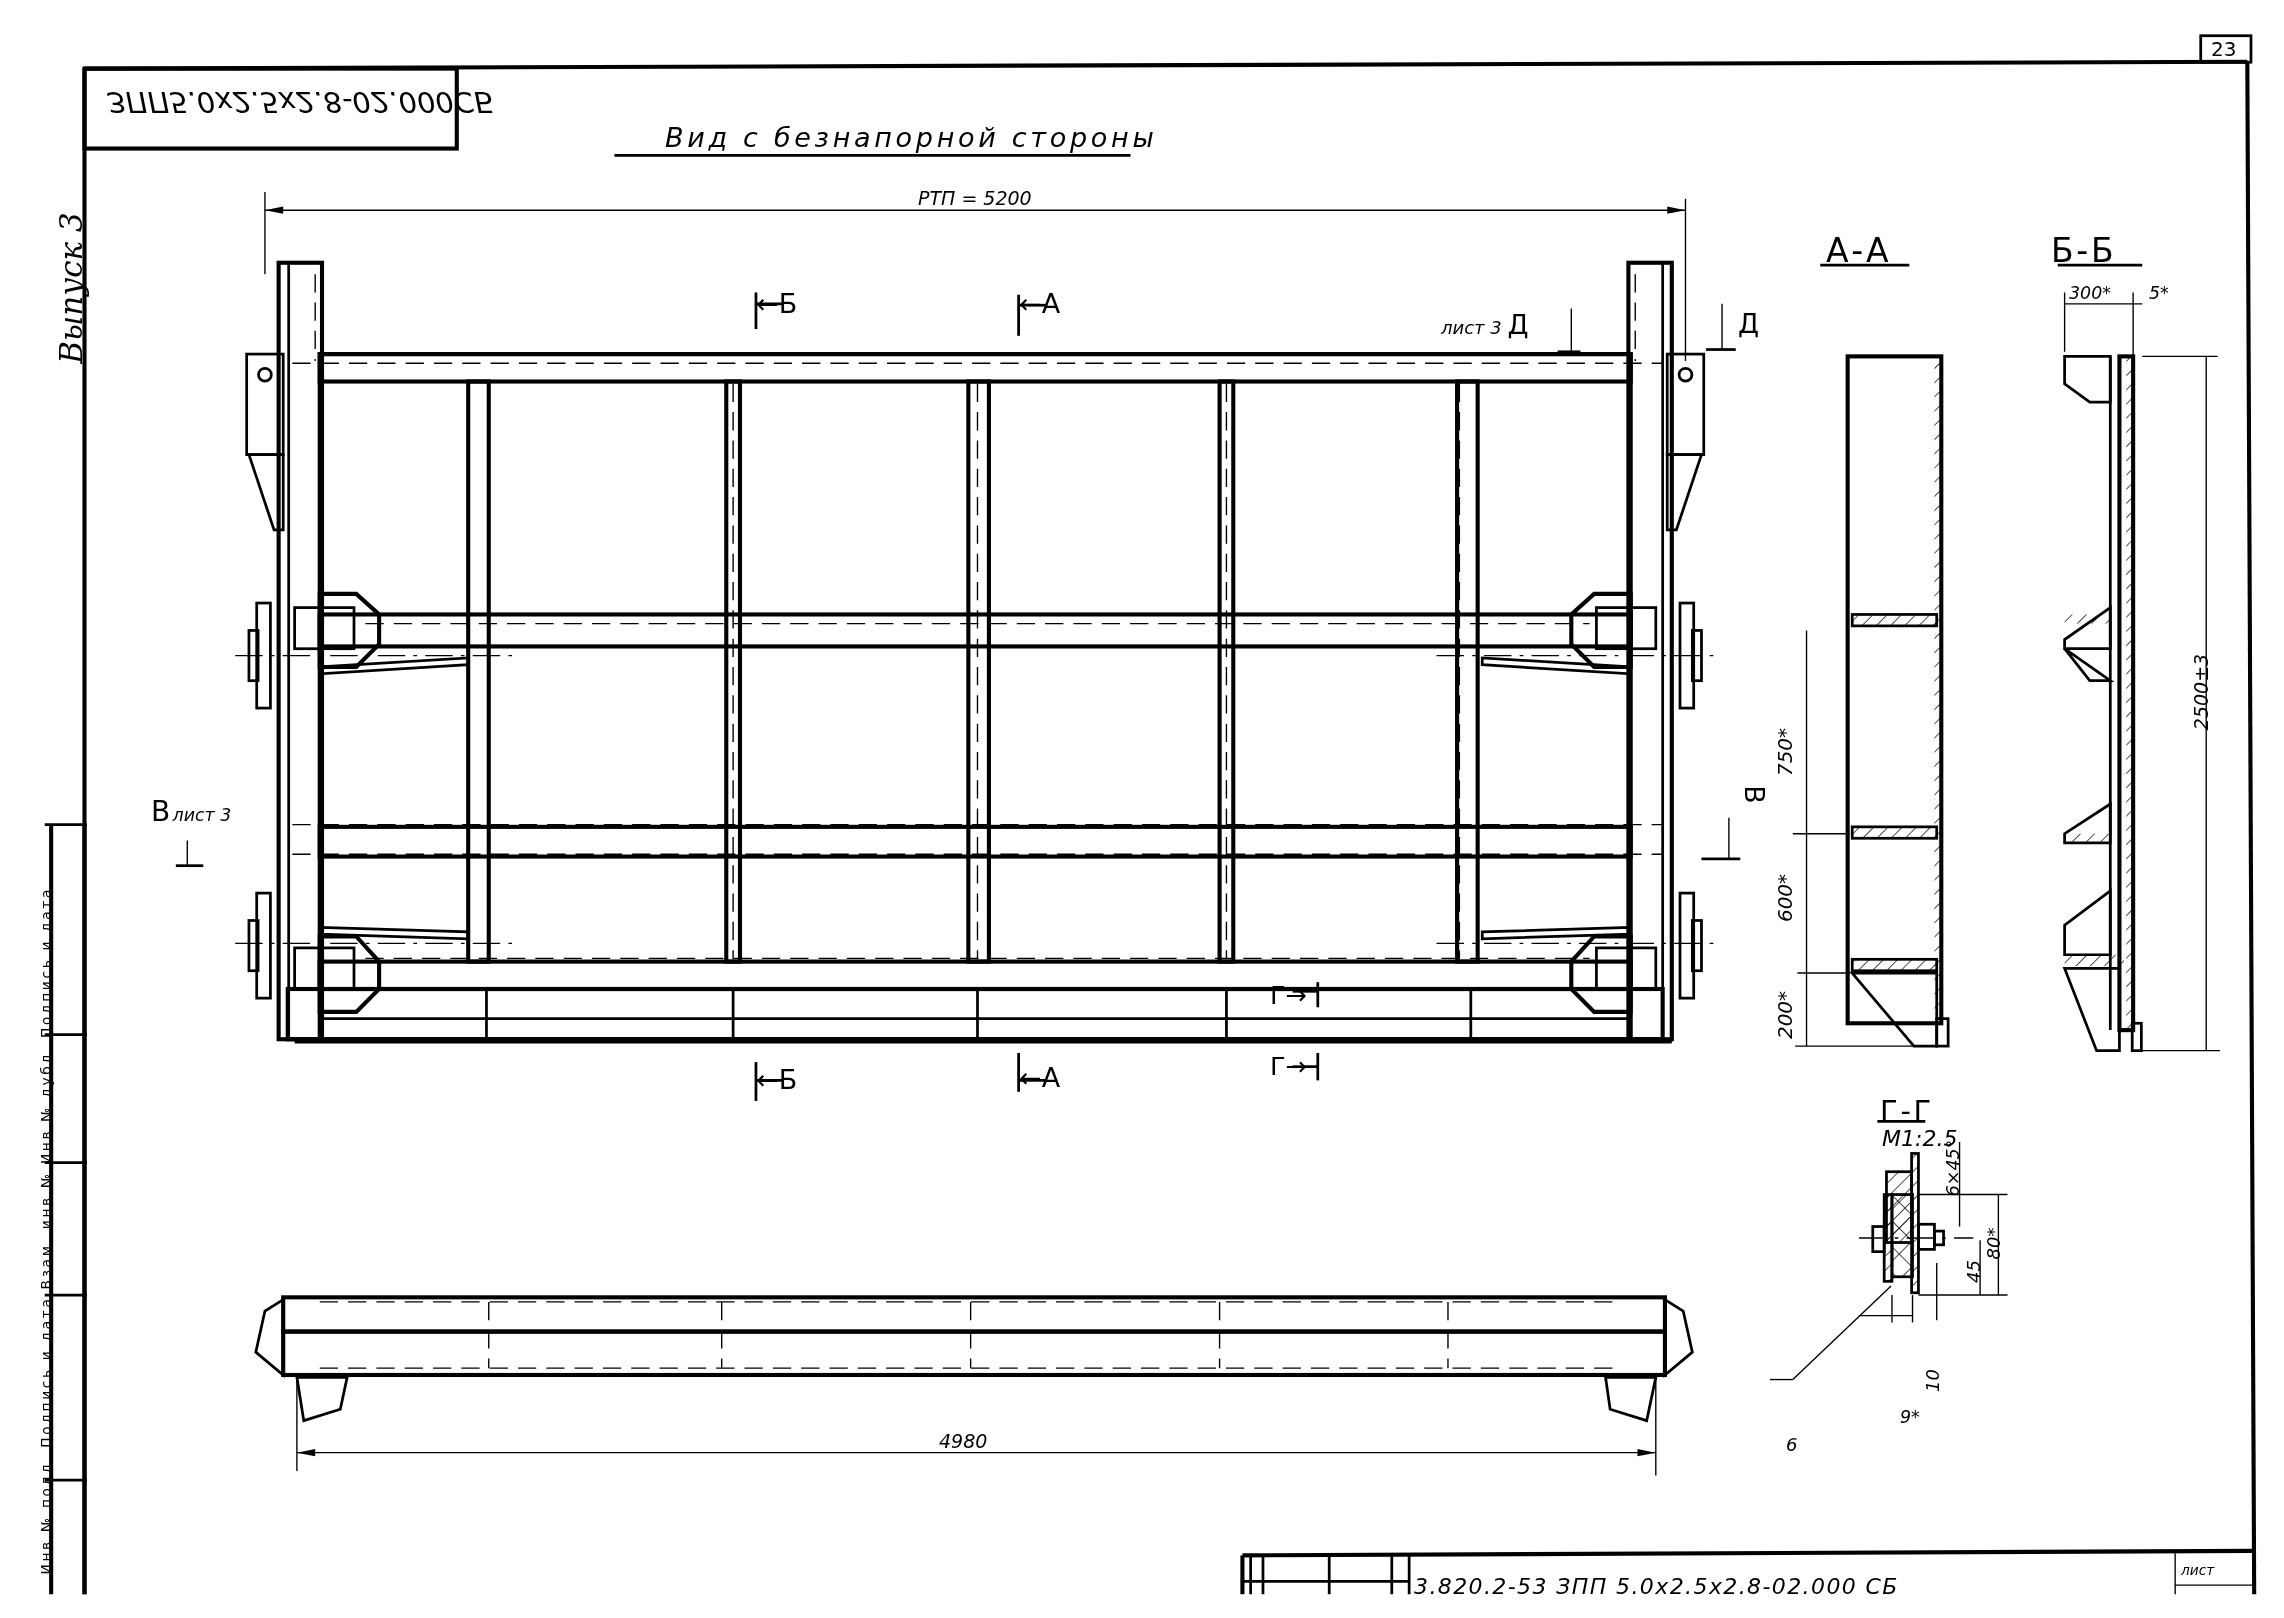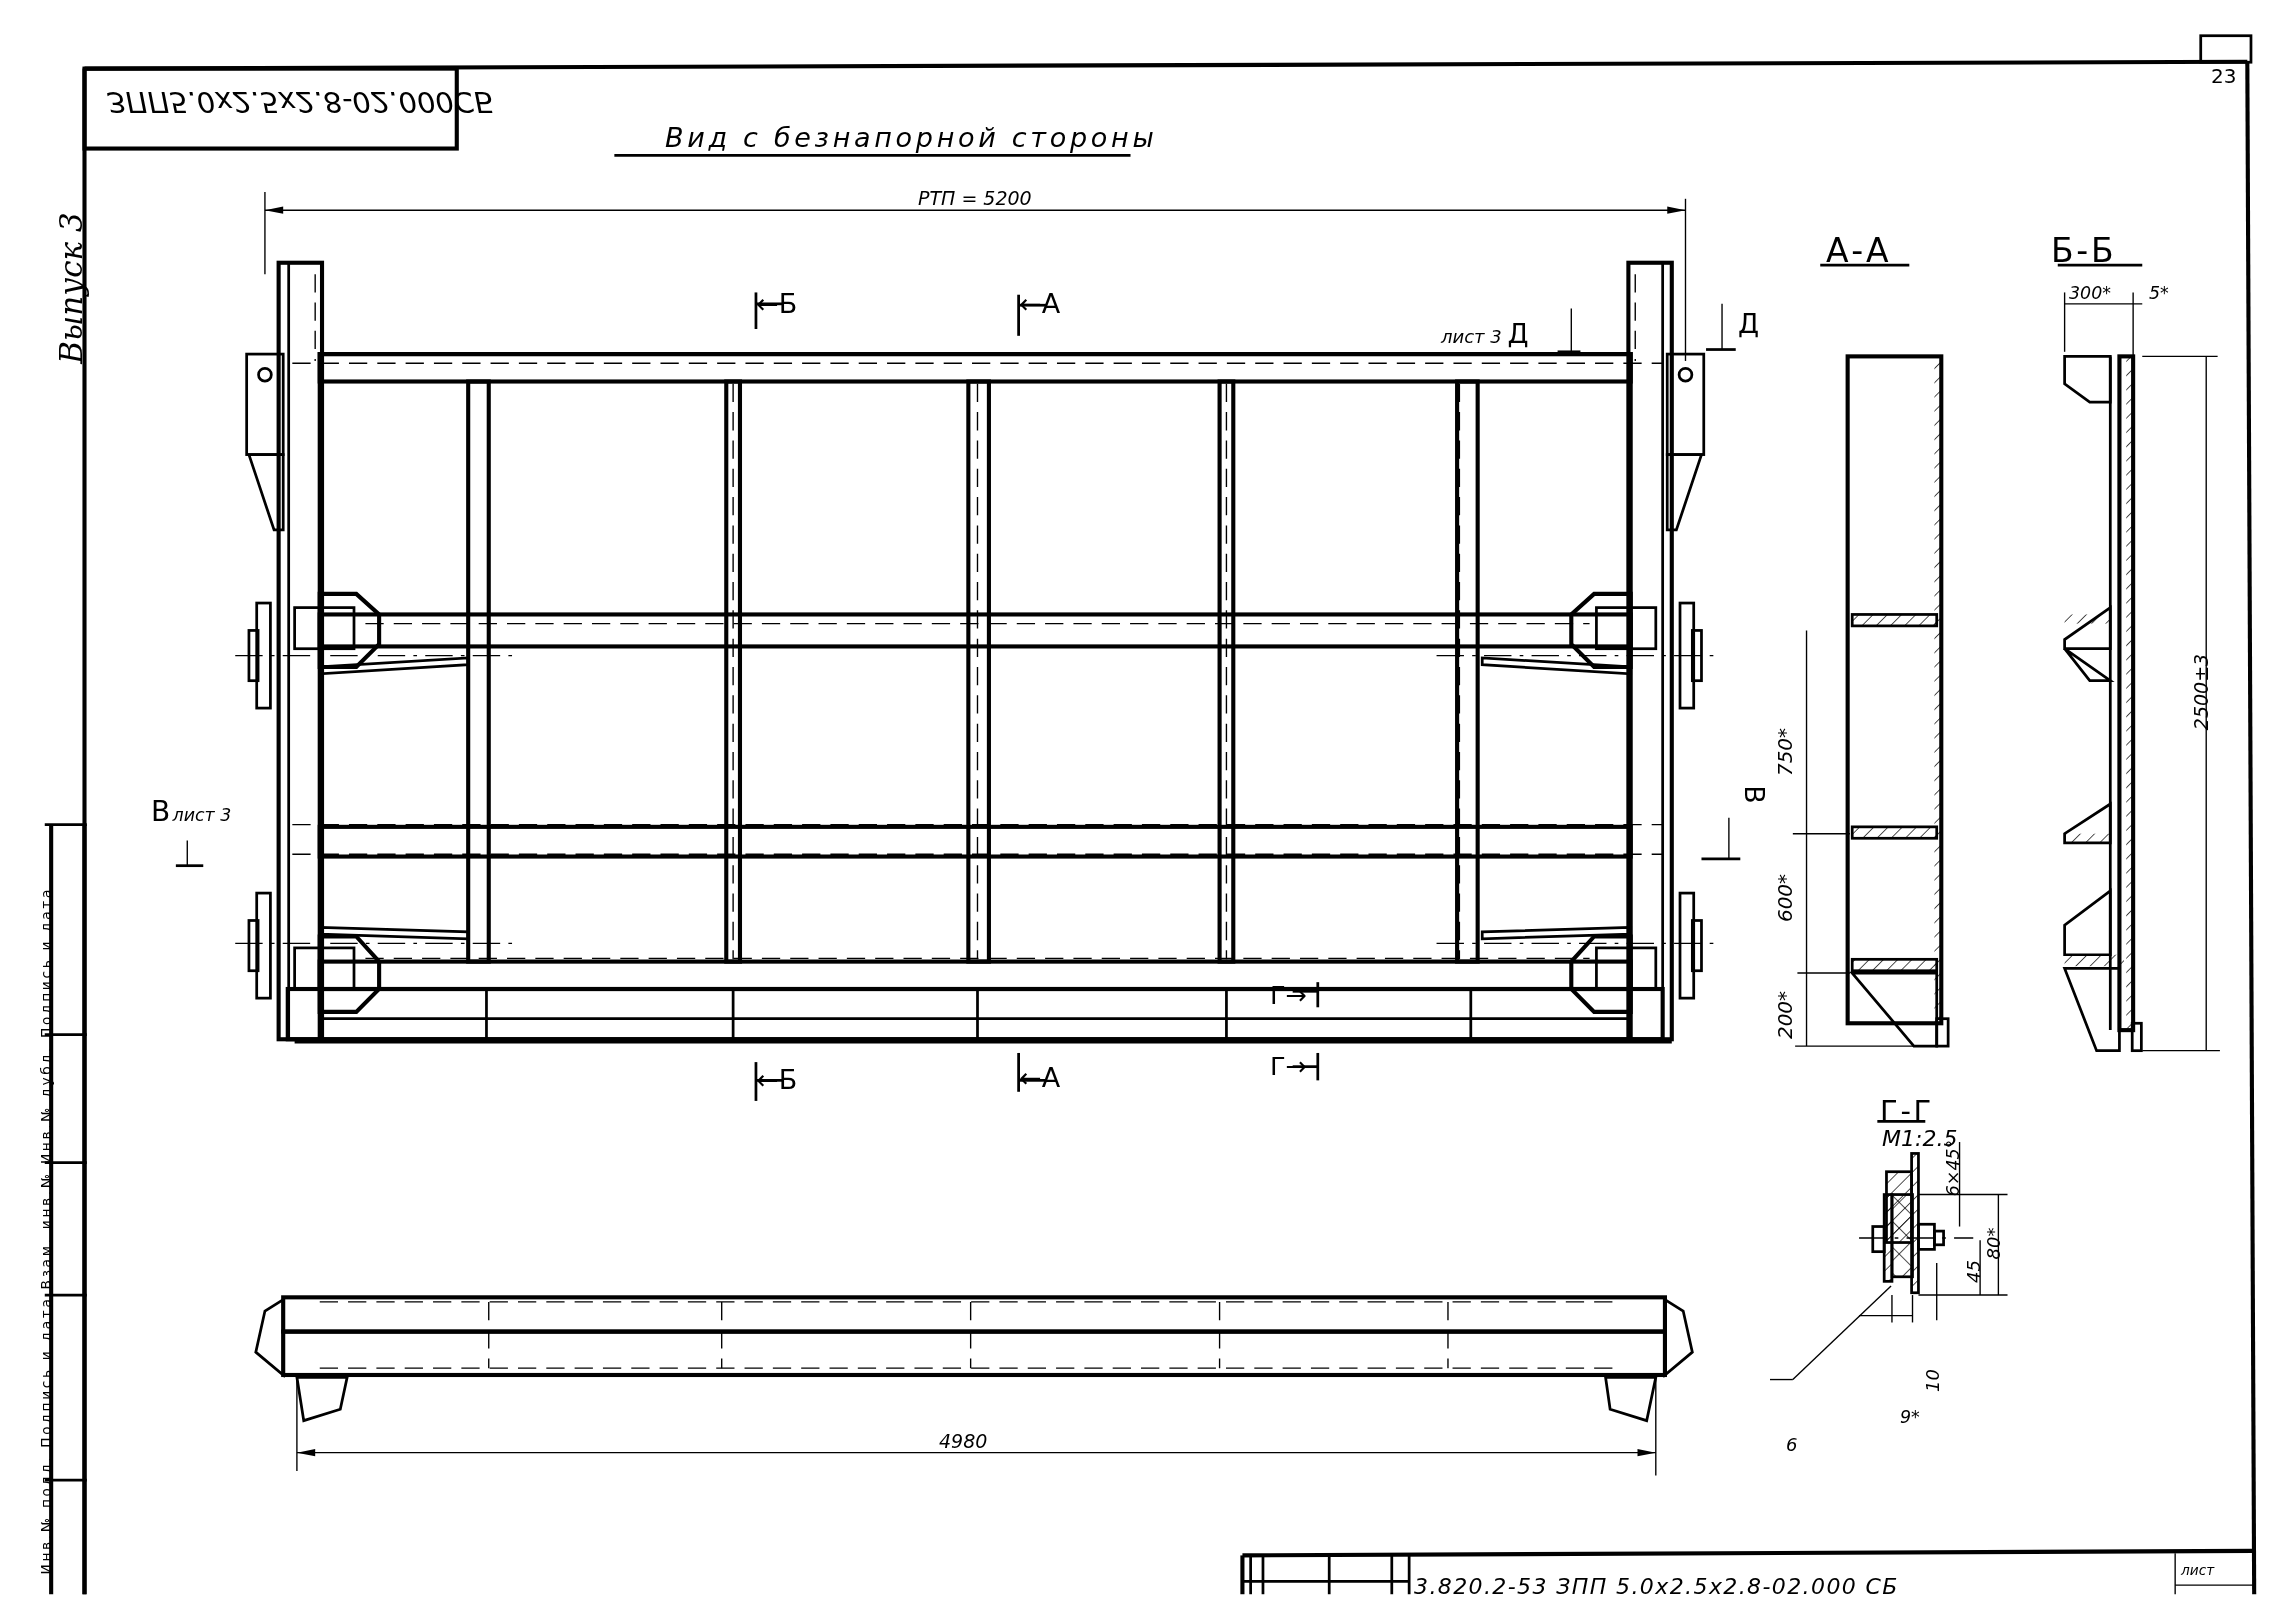--- a/index.html
+++ b/index.html
@@ -275,38 +275,38 @@
     <line class="ln med" x1="2765" y1="3405" x2="2765" y2="3490"></line>
     <line class="ln med" x1="2910" y1="3405" x2="2910" y2="3490"></line>
     <line class="ln med" x1="3047" y1="3405" x2="3047" y2="3490"></line>
     <line class="ln med" x1="3085" y1="3405" x2="3085" y2="3490"></line>
     <line class="ln med" x1="2720" y1="3462" x2="3085" y2="3462"></line>
     <line class="ln thin" x1="4762" y1="3400" x2="4762" y2="3490"></line>
     <line class="ln thin" x1="4762" y1="3470" x2="4935" y2="3470"></line>
   </g>
 </svg>
 
-<div style="position:absolute;left:2211px;top:37px;font-size:20px;font-family:'DejaVu Sans',sans-serif;margin-top:27px;">23</div>
+<div style="position:absolute;left:2211px;top:37px;font-size:20px;font-family:'DejaVu Sans',sans-serif;">23</div>
 
 <div style="position:absolute;left:107px;top:85px;font-size:29px;font-style:italic;font-family:'DejaVu Sans',sans-serif;transform:rotate(180deg) scaleX(-1);transform-origin:center;white-space:nowrap;width:329px;">ЗПП5.0х2.5х2.8-02.000СБ</div>
 
 <div style="position:absolute;left:-4.6px;top:270px;font-size:31px;font-style:italic;font-family:'DejaVu Serif',serif;transform:rotate(-90deg);white-space:nowrap;">Выпуск 3</div>
 
 <div style="position:absolute;left:665px;top:122px;font-size:27px;font-style:italic;font-family:'DejaVu Sans',sans-serif;letter-spacing:3.7px;white-space:nowrap;">Вид с безнапорной стороны</div>
 
 <div style="position:absolute;left:918px;top:187px;font-size:19px;font-style:italic;font-family:'DejaVu Sans',sans-serif;white-space:nowrap;">РТП = 5200</div>
 
 <div style="position:absolute;left:756px;top:288px;font-size:27px;font-family:'DejaVu Sans',sans-serif;white-space:nowrap;">
   <span>←</span><span>Б</span>
 </div>
 <div style="position:absolute;left:1019px;top:288px;font-size:27px;font-family:'DejaVu Sans',sans-serif;white-space:nowrap;">
   <span>←</span><span>А</span>
 </div>
 
-<div style="position:absolute;left:1441px;top:318px;font-size:18px;font-style:italic;font-family:'DejaVu Sans',sans-serif;white-space:nowrap;">
+<div style="position:absolute;left:1441px;top:309px;font-size:18px;font-style:italic;font-family:'DejaVu Sans',sans-serif;white-space:nowrap;">
   <span>лист 3</span>
   <span style="font-size:27px;font-style:normal;">Д</span>
 </div>
 <div style="position:absolute;left:1738px;top:308px;font-size:27px;font-family:'DejaVu Sans',sans-serif;">Д</div>
 
 <div style="position:absolute;left:151px;top:795px;white-space:nowrap;font-family:'DejaVu Sans',sans-serif;text-align:right;">
   <span style="font-size:28px;">В</span>
   <span style="font-size:17.4px;font-style:italic;">лист 3</span>
 </div>
 <div style="position:absolute;left:1745px;top:779px;font-size:27px;font-family:'DejaVu Sans',sans-serif;transform:rotate(90deg);">В</div>

